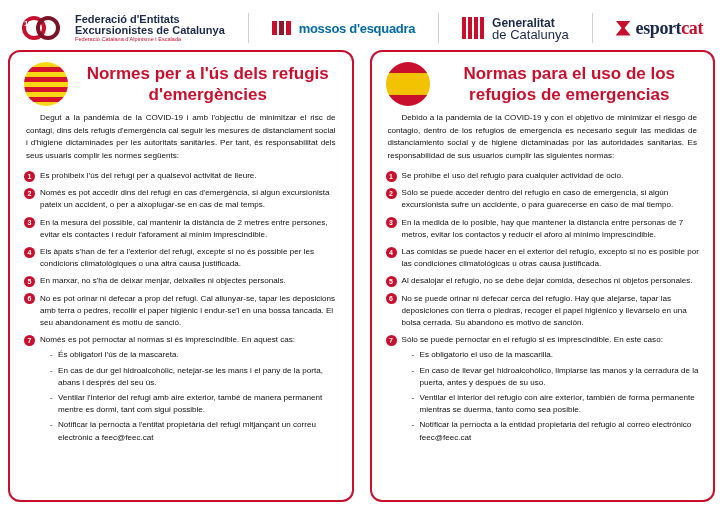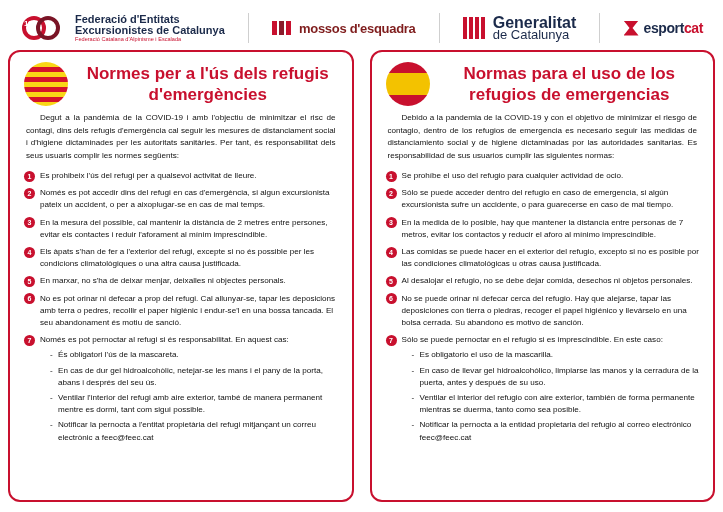--- a/index.html
+++ b/index.html
@@ -99,21 +99,21 @@
     display: block;
     width: 5px;
     height: 14px;
     margin-right: 2px;
     background: #c8102e;
   }
   .mossos-check i.b { background: #8b1b2b; }
   .mossos-label {
     font-size: 13px;
     font-weight: bold;
-    color: #7f1d1d;
+    color: #0369a1;
     letter-spacing: -0.3px;
     white-space: nowrap;
   }
 
   
   .gene {
     display: flex;
     align-items: center;
   }
   .gene-bars {
@@ -121,21 +121,21 @@
     margin-right: 6px;
   }
   .gene-bars i {
     display: block;
     width: 4px;
     height: 22px;
     margin-right: 2px;
     background: #c8102e;
   }
   .gene-t1 {
-    font-size: 16px;
+    font-size: 12px;
     font-weight: bold;
     color: #1b2a4a;
     line-height: 12px;
     white-space: nowrap;
   }
   .gene-t2 {
     font-size: 13px;
     color: #1b2a4a;
     line-height: 11px;
     white-space: nowrap;
@@ -147,24 +147,25 @@
     align-items: center;
   }
   .esport-mark {
     width: 15px;
     height: 15px;
     margin-right: 5px;
     background: #c8102e;
     clip-path: polygon(0 0, 100% 0, 60% 50%, 100% 100%, 0 100%, 40% 50%);
   }
   .esport-label {
-    font-size: 14px;
+    font-size: 18px;
     font-weight: bold;
     color: #1b2a4a;
     letter-spacing: -0.4px;
+    font-family: Liberation Serif, serif;
   }
   .esport-label .cat { color: #c8102e; }
 
   
   .panels {
     display: flex;
     gap: 16px;
     height: 452px;
     border-radius: 12px;
   }
@@ -356,21 +357,21 @@
         <li>
           <span class="num">5</span>
           <span>En marxar, no s'ha de deixar menjar, deixalles ni objectes personals.</span>
         </li>
         <li>
           <span class="num">6</span>
           <span>No es pot orinar ni defecar a prop del refugi. Cal allunyar-se, tapar les deposicions amb terra o pedres, recollir el paper higiènic i endur-se'l en una bossa tancada. El seu abandonament és motiu de sanció.</span>
         </li>
         <li>
           <span class="num">7</span>
-          <span>Només es pot pernoctar al refugi si és responsabilitat. En aquest cas:</span>
+          <span>Només es pot pernoctar al normas si és imprescindible. En aquest cas:</span>
           <ul class="sub">
             <li>És obligatori l'ús de la mascareta.</li>
             <li>En cas de dur gel hidroalcohòlic, netejar-se les mans i el pany de la porta, abans i després del seu ús.</li>
             <li>Ventilar l'interior del refugi amb aire exterior, també de manera permanent mentre es dormi, tant com sigui possible.</li>
             <li>Notificar la pernocta a l'entitat propietària del refugi mitjançant un correu electrònic a feec@feec.cat</li>
           </ul>
         </li>
       </ol>
     </div>
 

